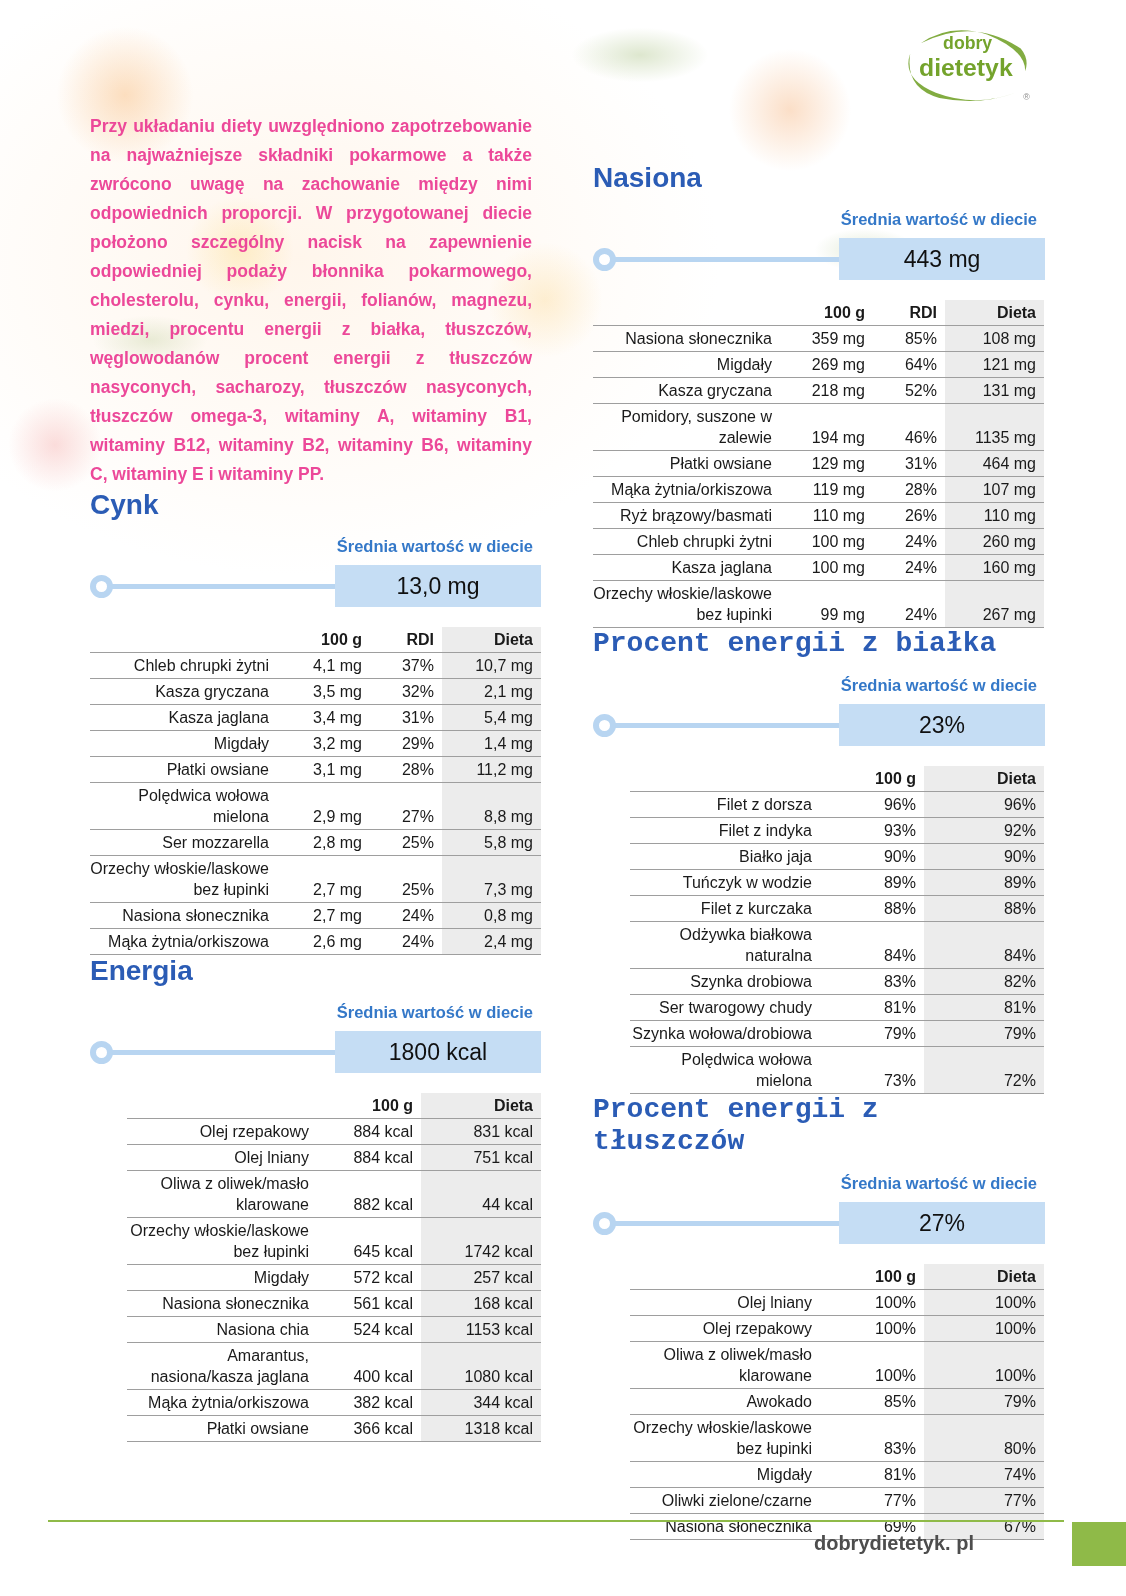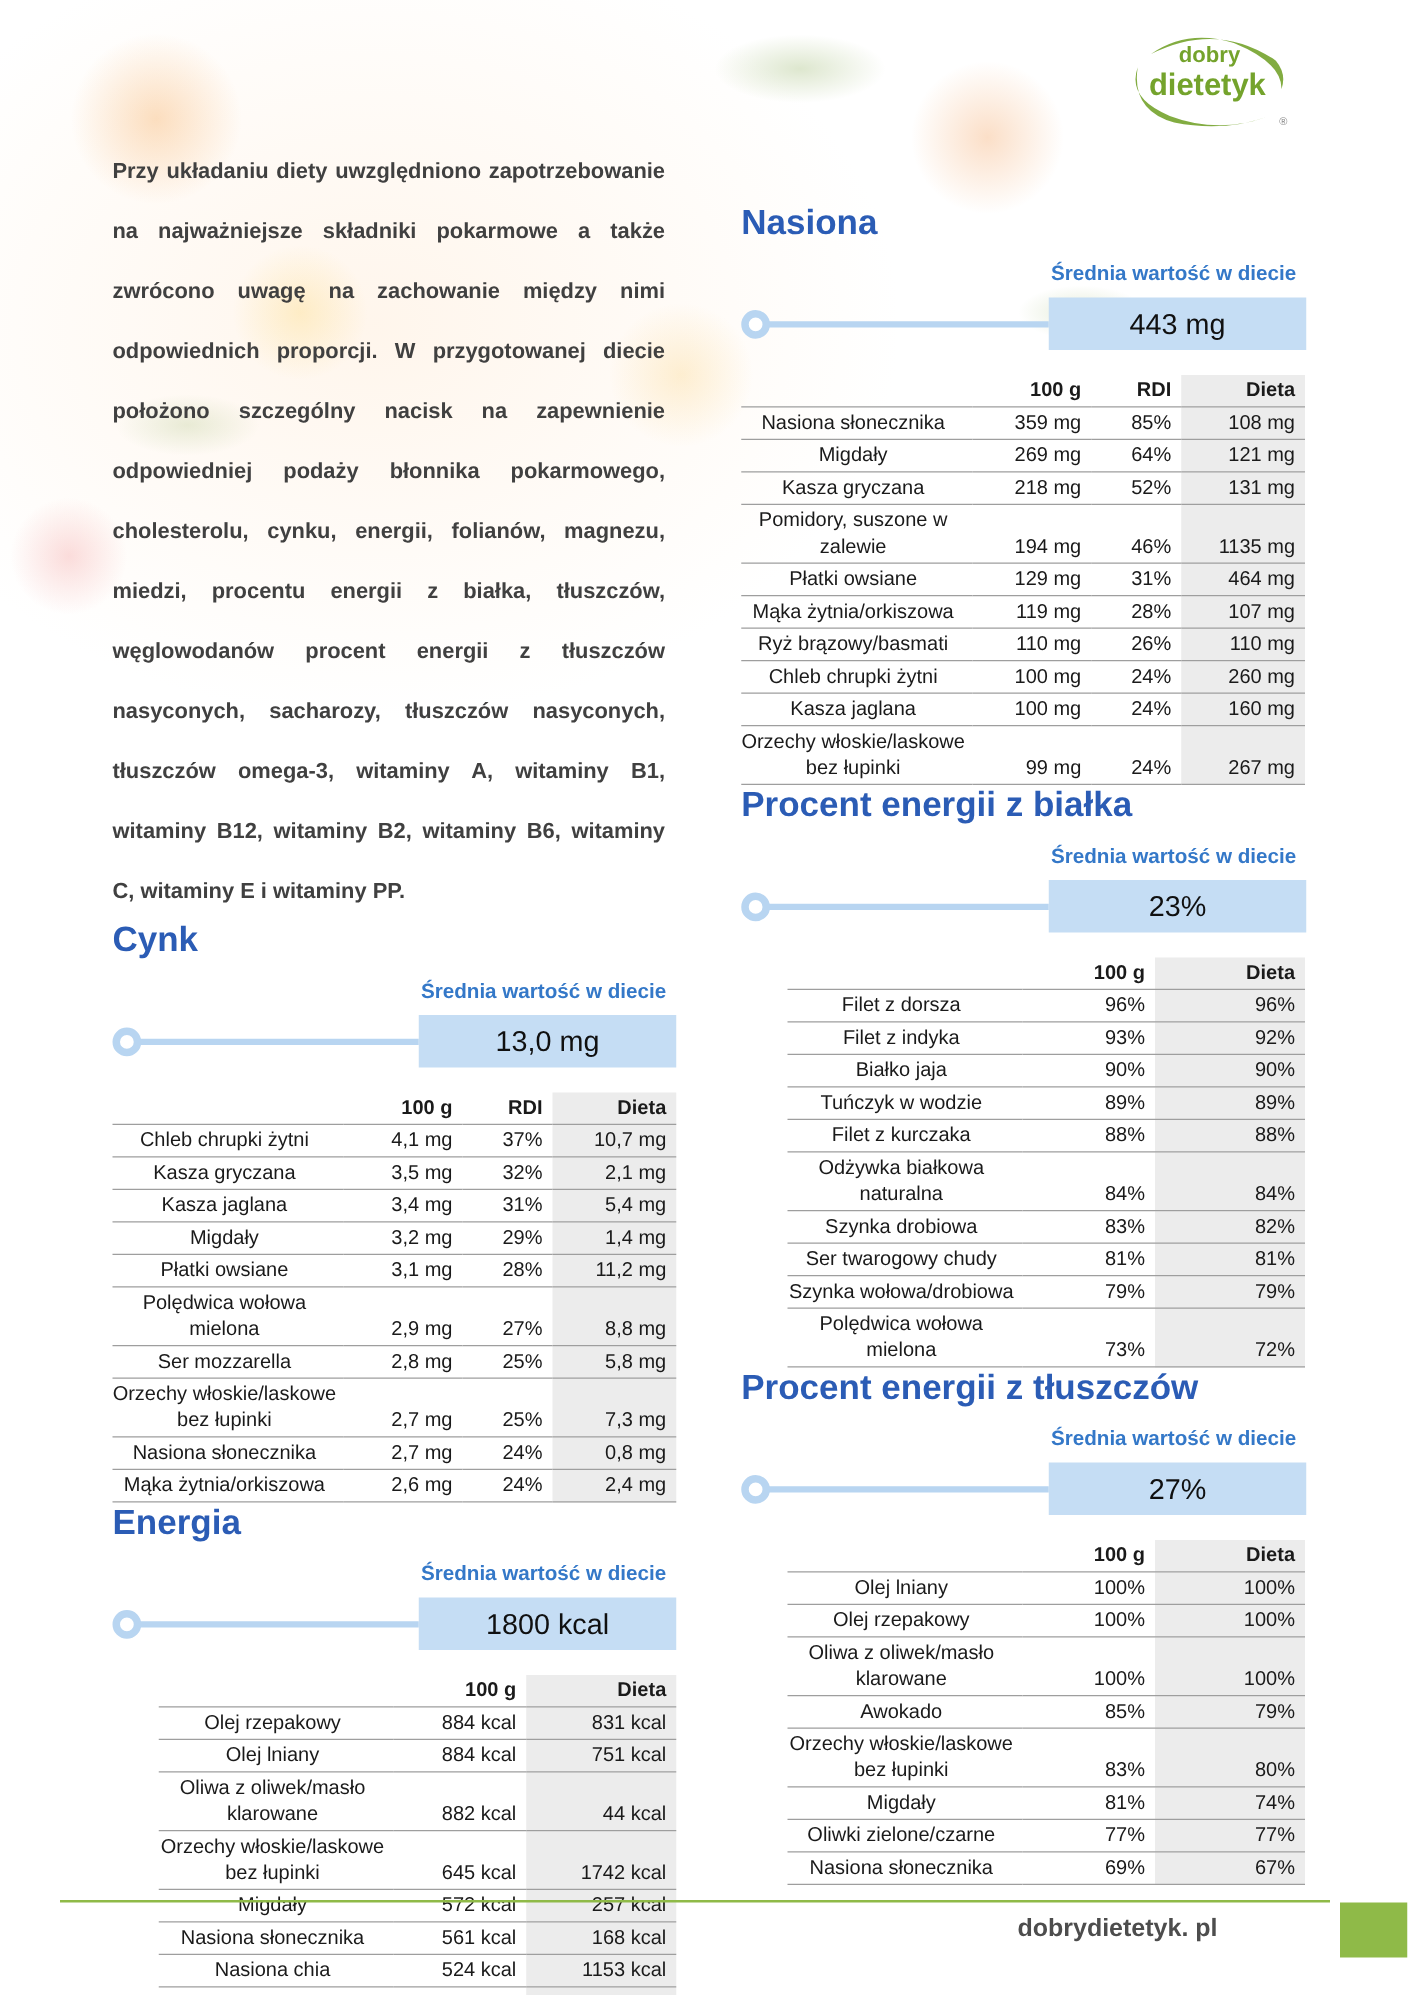--- a/index.html
+++ b/index.html
@@ -23,29 +23,29 @@
       radial-gradient(ellipse 70px 30px at 865px 250px, rgba(120,158,60,.20), rgba(120,158,60,0) 72%),
       radial-gradient(ellipse 80px 34px at 150px 340px, rgba(130,165,70,.18), rgba(130,165,70,0) 72%),
       radial-gradient(ellipse 560px 420px at 300px 260px, rgba(255,238,220,.55), rgba(255,238,220,0) 75%);
   }
   .logo{position:absolute;left:895px;top:22px;width:140px;height:84px;}
   .cols{position:absolute;left:90px;top:112px;display:flex;gap:52px;align-items:flex-start;}
   .col-left{width:451px;}
   .col-right{width:452px;padding-top:50px;}
   .intro{
     margin:0;width:442px;
-    font-size:17.5px;line-height:48px;font-weight:700;
-    color:#404040;text-align:justify;
+    font-size:17.5px;line-height:29px;font-weight:700;
+    color:#ec4899;text-align:justify;
   }
   h2.sec-title{
     margin:0;font-size:28px;line-height:32px;font-weight:700;color:#2b5cb5;
   }
   .mt-cynk{margin-top:42px;}
   .mt-energia{margin-top:30px;}
-  .mt-sec{margin-top:28px;}
+  .mt-sec{margin-top:28px;font-family:Liberation Mono, monospace;}
   .avg{margin-top:16px;}
   .avg-caption{
     text-align:right;color:#3478c8;font-weight:700;font-size:16.5px;
     padding-right:8px;margin-bottom:9px;
   }
   .avg-row{display:flex;align-items:center;}
   .avg-dot{
     width:11px;height:11px;border:6px solid #b8d5f1;border-radius:50%;
     background:#fff;flex:none;z-index:1;
   }
@@ -60,21 +60,21 @@
     margin-top:20px;font-size:16px;
   }
   table.t4{width:451px;}
   table.t3{width:414px;margin-left:37px;}
   .t th,.t td{
     vertical-align:bottom;line-height:21px;
     padding:2px 0 2px 0;border-bottom:1px solid #9e9e9e;
     font-weight:400;
   }
   .t th{font-weight:700;}
-  .t .name{text-align:center;padding-right:6px;overflow-wrap:break-word;}
+  .t .name{text-align:right;padding-right:6px;overflow-wrap:break-word;}
   .t .num{text-align:right;padding-right:8px;}
   .t .dieta{background:#ececec;margin-top:40px;}
   .t4 col.c-name{width:185px;}
   .t4 col.c-100g{width:95px;}
   .t4 col.c-rdi{width:72px;}
   .t4 col.c-dieta{width:99px;}
   .t3 col.c-name{width:188px;}
   .t3 col.c-100g{width:106px;}
   .t3 col.c-dieta{width:120px;}
   

